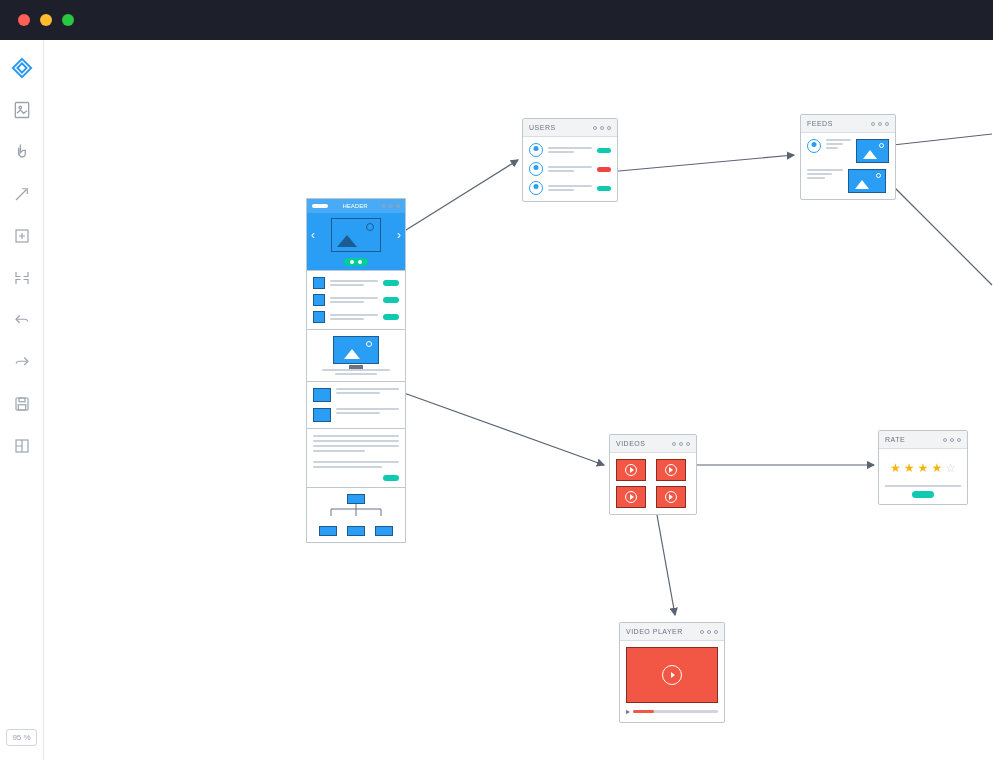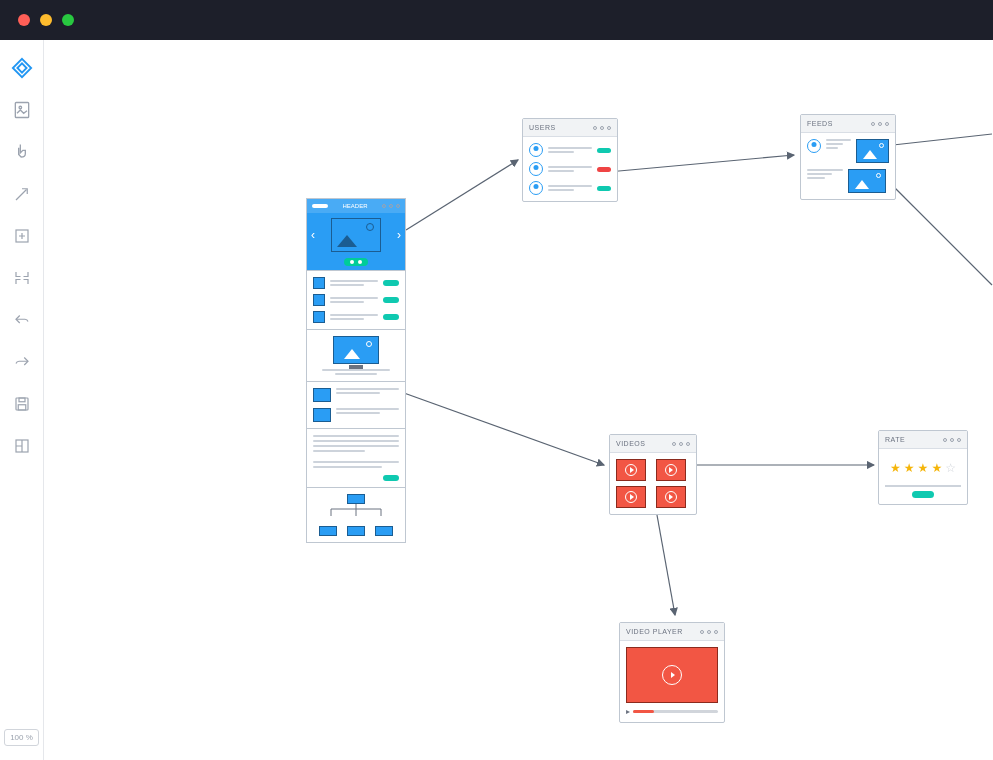--- a/index.html
+++ b/index.html
@@ -235,21 +235,21 @@
         </svg>
     </div>
     <div class="tool-btn">
       <svg width="18" height="18" viewBox="0 0 24 24" fill="none" stroke="currentColor" stroke-width="1.6">
           <rect x="4" y="4" width="16" height="16"></rect>
           <path d="M12 4 L12 20 M4 12 L12 12"></path>
         </svg>
     </div>
     <div class="toolbar-spacer"></div>
     <div class="zoom-ctrl">
-      <span>100 %</span>
+      <span>95 %</span>
     </div>
   </div>
 
   <div class="canvas">
 
     <svg class="arrows">
       <defs>
         <marker id="arrowhead" markerWidth="7" markerHeight="7" refX="6" refY="3.5" orient="auto">
           <polygon points="0 0, 7 3.5, 0 7" fill="#5a6472"></polygon>
         </marker>

